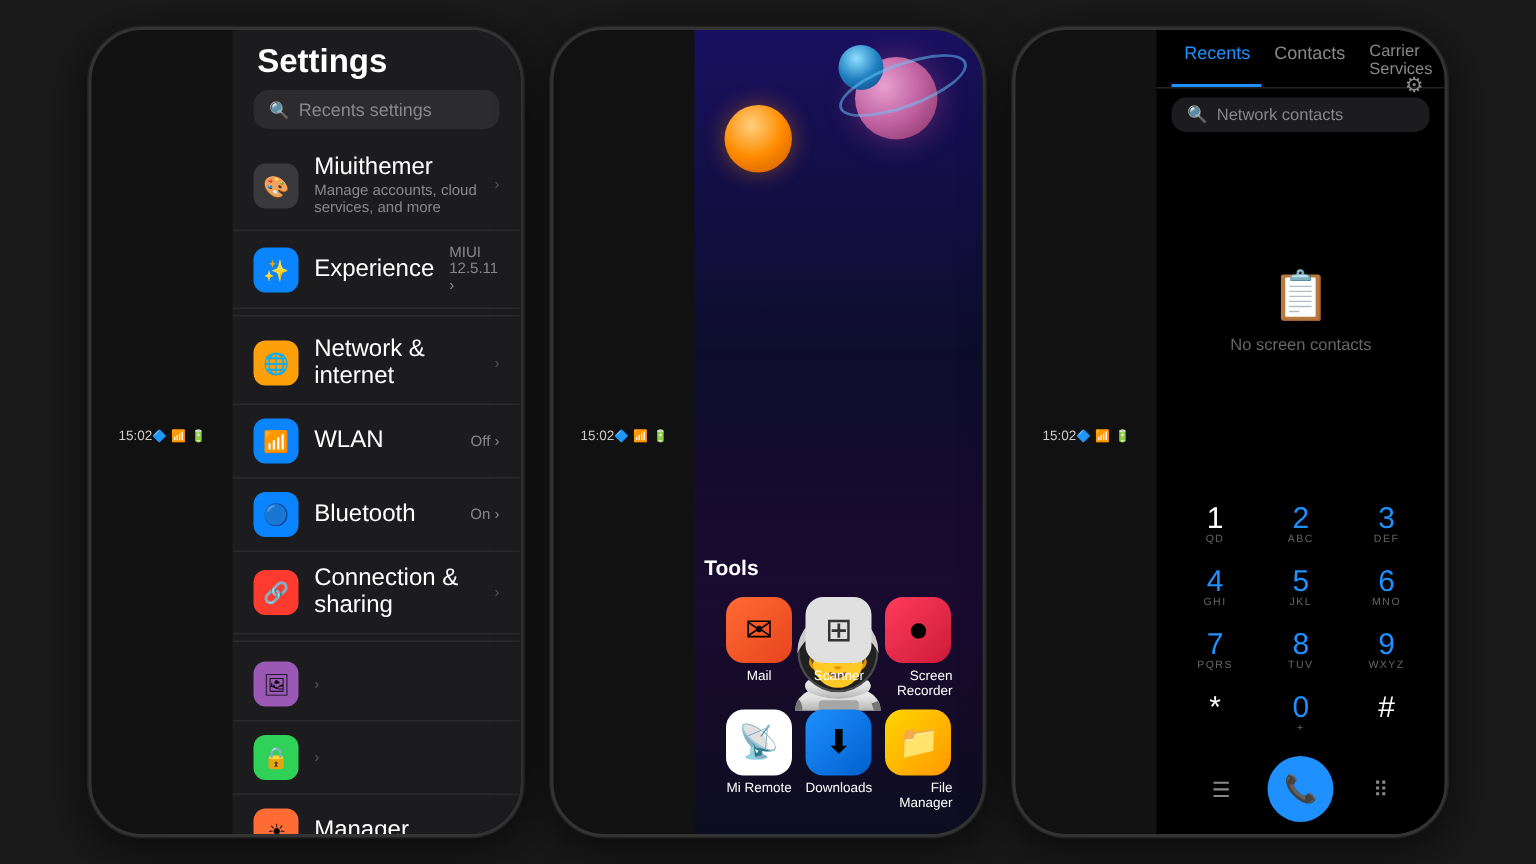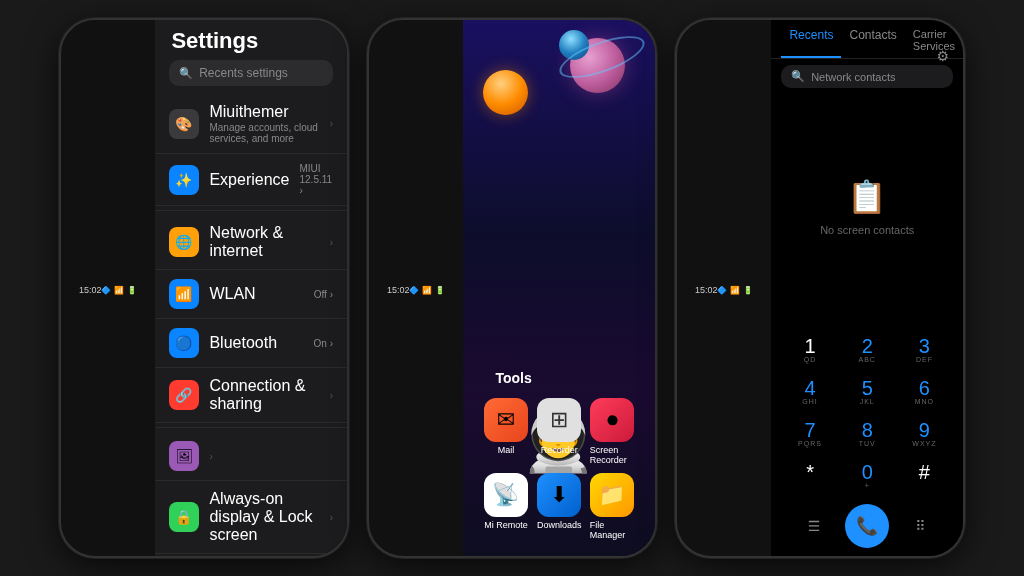--- a/index.html
+++ b/index.html
@@ -169,21 +169,21 @@
       z-index: 2;
       flex: 1;
       display: flex;
       flex-direction: column;
     }
     .folder-label {
       color: #fff;
       font-size: 14px;
       font-weight: 600;
       text-align: left;
-      padding: 14px 0 4px 32px;
+      padding: 14px 0 4px 6px;
       margin-top: auto;
     }
     .app-grid {
       display: grid;
       grid-template-columns: repeat(3, 1fr);
       gap: 8px;
       padding: 8px 20px 16px 20px;
     }
     .app-item {
       display: flex;
@@ -199,21 +199,21 @@
       align-items: center;
       justify-content: center;
       font-size: 22px;
     }
     .app-icon-wrap.mail { background: linear-gradient(135deg, #ff6b35, #e8441c); }
     .app-icon-wrap.scanner { background: #e0e0e0; }
     .app-icon-wrap.recorder { background: linear-gradient(135deg, #ff3c5a, #cc1a3a); }
     .app-icon-wrap.remote { background: #fff; }
     .app-icon-wrap.downloads { background: linear-gradient(135deg, #1e90ff, #0060cc); }
     .app-icon-wrap.files { background: linear-gradient(135deg, #ffd700, #ff9800); }
-    .app-label { font-size: 9px; color: #fff; text-align: left; }
+    .app-label { font-size: 9px; color: #fff; text-align: right; }
 
     
     .dialer-screen {
       flex: 1;
       background: #000;
       display: flex;
       flex-direction: column;
       overflow: hidden;
     }
     .dialer-tabs {
@@ -385,23 +385,20 @@
         </div>
         <div class="divider"></div>
 
         <div class="settings-item">
           <div class="item-icon purple">🖼</div>
           <span class="chevron">›</span>
         </div>
 
         <div class="settings-item">
           <div class="item-icon green">🔒</div>
-          <div class="item-text">
-            <div class="item-title">Always-on display &amp; Lock screen</div>
-          </div>
           <span class="chevron">›</span>
         </div>
 
         <div class="settings-item">
           <div class="item-icon orange">☀</div>
           <div class="item-text">
             <div class="item-title">Manager</div>
           </div>
           <span class="chevron">›</span>
         </div>
@@ -430,21 +427,21 @@
       </div>
       <div class="home-content">
         <div class="folder-label">Tools</div>
         <div class="app-grid">
           <div class="app-item">
             <div class="app-icon-wrap mail">✉</div>
             <span class="app-label">Mail</span>
           </div>
           <div class="app-item">
             <div class="app-icon-wrap scanner" style="color:#333;">⊞</div>
-            <span class="app-label">Recorder</span>
+            <span class="app-label">Scanner</span>
           </div>
           <div class="app-item">
             <div class="app-icon-wrap recorder">⏺</div>
             <span class="app-label">Screen Recorder</span>
           </div>
           <div class="app-item">
             <div class="app-icon-wrap remote" style="color:#333;">📡</div>
             <span class="app-label">Mi Remote</span>
           </div>
           <div class="app-item">

